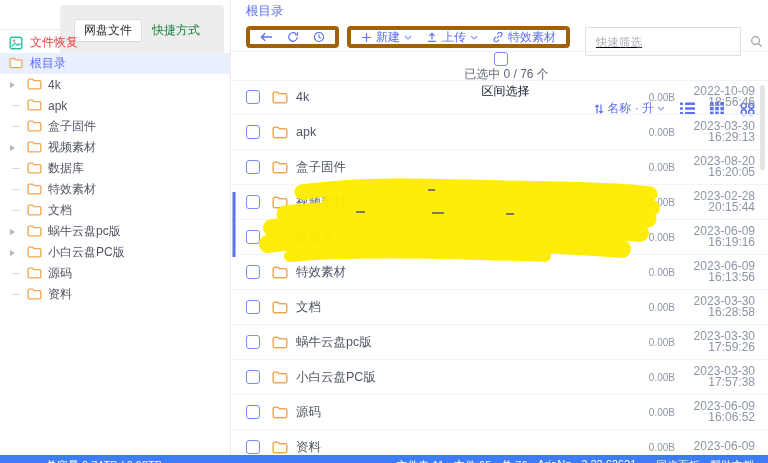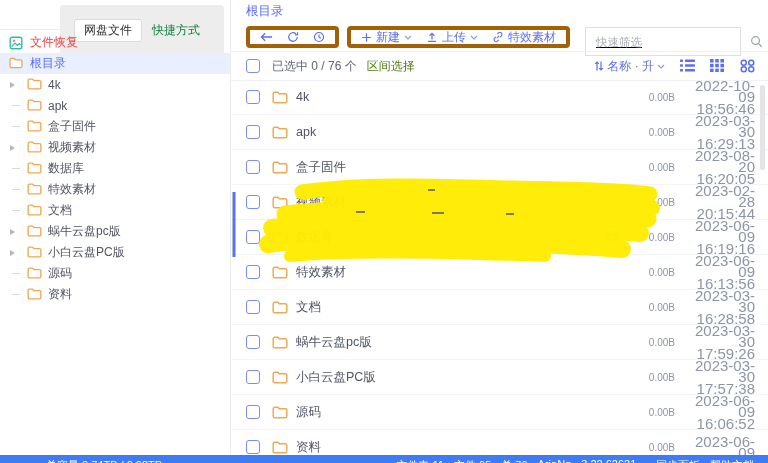--- a/index.html
+++ b/index.html
@@ -29,36 +29,36 @@
   .toolbar { position:absolute; left:15px; top:26px; display:flex; gap:8px; }
   .tgroup { display:flex; align-items:center; height:22px; border:4px solid #a16207; border-radius:4px; padding:0 10px; gap:14px; color:#5b6ff0; font-size:12px; }
   .tbtn { display:flex; align-items:center; gap:4px; cursor:pointer; white-space:nowrap; }
   .caret { width:8px; height:5px; display:inline-flex; }
   .searchbox { position:absolute; top:27px; right:27px; width:156px; height:29px; border:1px solid #dcdfe6; border-radius:0; display:flex; align-items:center;text-decoration:underline; }
   .searchbox input { border:0; outline:0; flex:1; font-size:11.5px; color:#606266; padding-left:10px; background:transparent; font-family:"Liberation Sans",sans-serif; }
   .searchbox input::placeholder { color:#a9adb8; }
   .searchbox .mag { width:13px; height:13px; margin-right:8px; }
   .hdiv1 { position:absolute; left:0; right:0; top:51px; height:1px; background:#f0f1f5; }
   .hdiv2 { position:absolute; left:0; right:0; top:80px; height:1px; background:#f0f1f5; }
-  .list-header { position:absolute; left:0; right:0; top:52px; height:28px; display:flex; align-items:center; padding:0 13px 0 15px; }
+  .list-header { position:absolute; left:0; right:0; top:52px; height:28px; display:flex; align-items:center; padding:0 13px 0 15px;flex-direction:column; }
   .cb { width:14px; height:14px; border:1px solid #7b8cf3; border-radius:3px; background:#fff; flex:0 0 auto; }
   .sel-text { margin-left:12px; font-size:12px; color:#5f6575; }
-  .range-link { margin-left:10px; font-size:12px; color:#4d7c0f; cursor:pointer; }
+  .range-link { margin-left:10px; font-size:12px; color:#0f172a; cursor:pointer; }
   .header-right { margin-left:auto; display:flex; align-items:center; gap:15px; color:#5b6ff0;text-align:right; }
   .sortctl { display:flex; align-items:center; gap:3px; font-size:12px; cursor:pointer; }
   .viewicon { width:15px; height:14px; display:inline-flex; cursor:pointer; }
 
   .rows { position:absolute; left:0; right:0; top:80px; height:383px; overflow:hidden; }
   .row { height:35px; display:flex; align-items:center; padding:0 13px 0 15px; border-bottom:1px solid #f3f4f8; }
   .row .ficon { margin:0 8px 0 12px; }
   .ficon { width:16px; height:13px; display:inline-flex; flex:0 0 auto; }
   .rname { flex:1; font-size:12.5px; color:#4e5563; }
   .tagicon { width:14px; height:14px; margin-right:12px; display:inline-flex; }
   .rsize { width:44px; text-align:right; font-size:10px; color:#8d95a5; margin-right:12px; }
-  .rdate { width:68px; text-align:right; font-size:15px; color:#8d95a5; line-height:11.5px; display:flex; flex-direction:column; }
+  .rdate { width:68px; text-align:right; font-size:12px; color:#8d95a5; line-height:11.5px; display:flex; flex-direction:column; }
   .scrollthumb { position:absolute; right:3px; top:85px; width:5px; height:85px; border-radius:3px; background:#e4e4e7; }
 
   
   .anno { position:absolute; left:0; top:0; z-index:50; pointer-events:none; }
 
   
   .statusbar { position:absolute; left:0; top:455px; width:768px; height:20px; background:#3e7cf7; z-index:60; display:flex; justify-content:space-between; padding:3px 14px 0 46px; color:#fff; font-size:11px; white-space:nowrap; }
   .statusbar .segs { display:flex; gap:10px; }
   svg { display:block; }
 </style>

